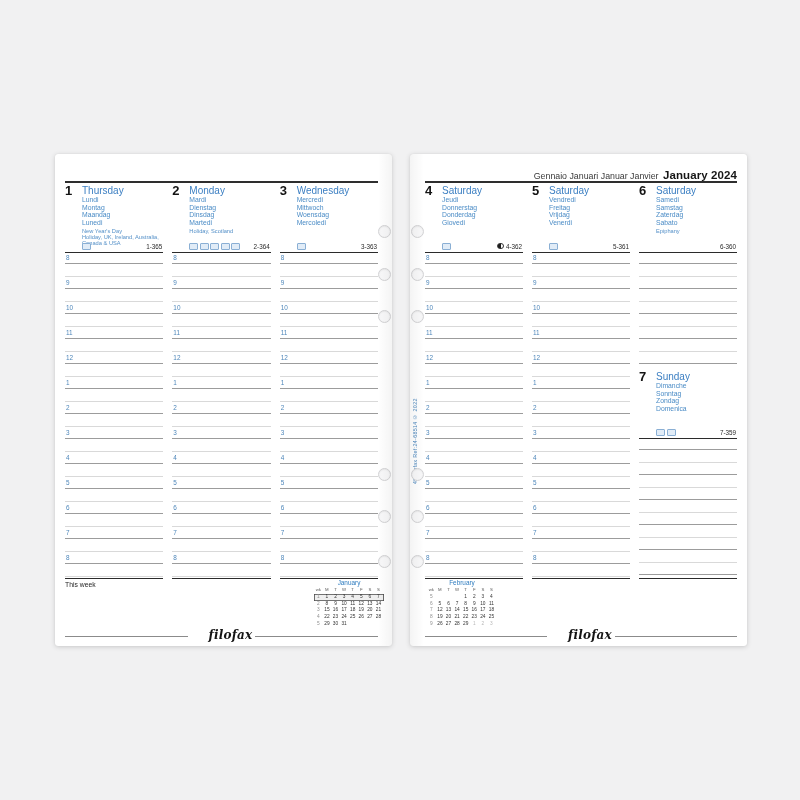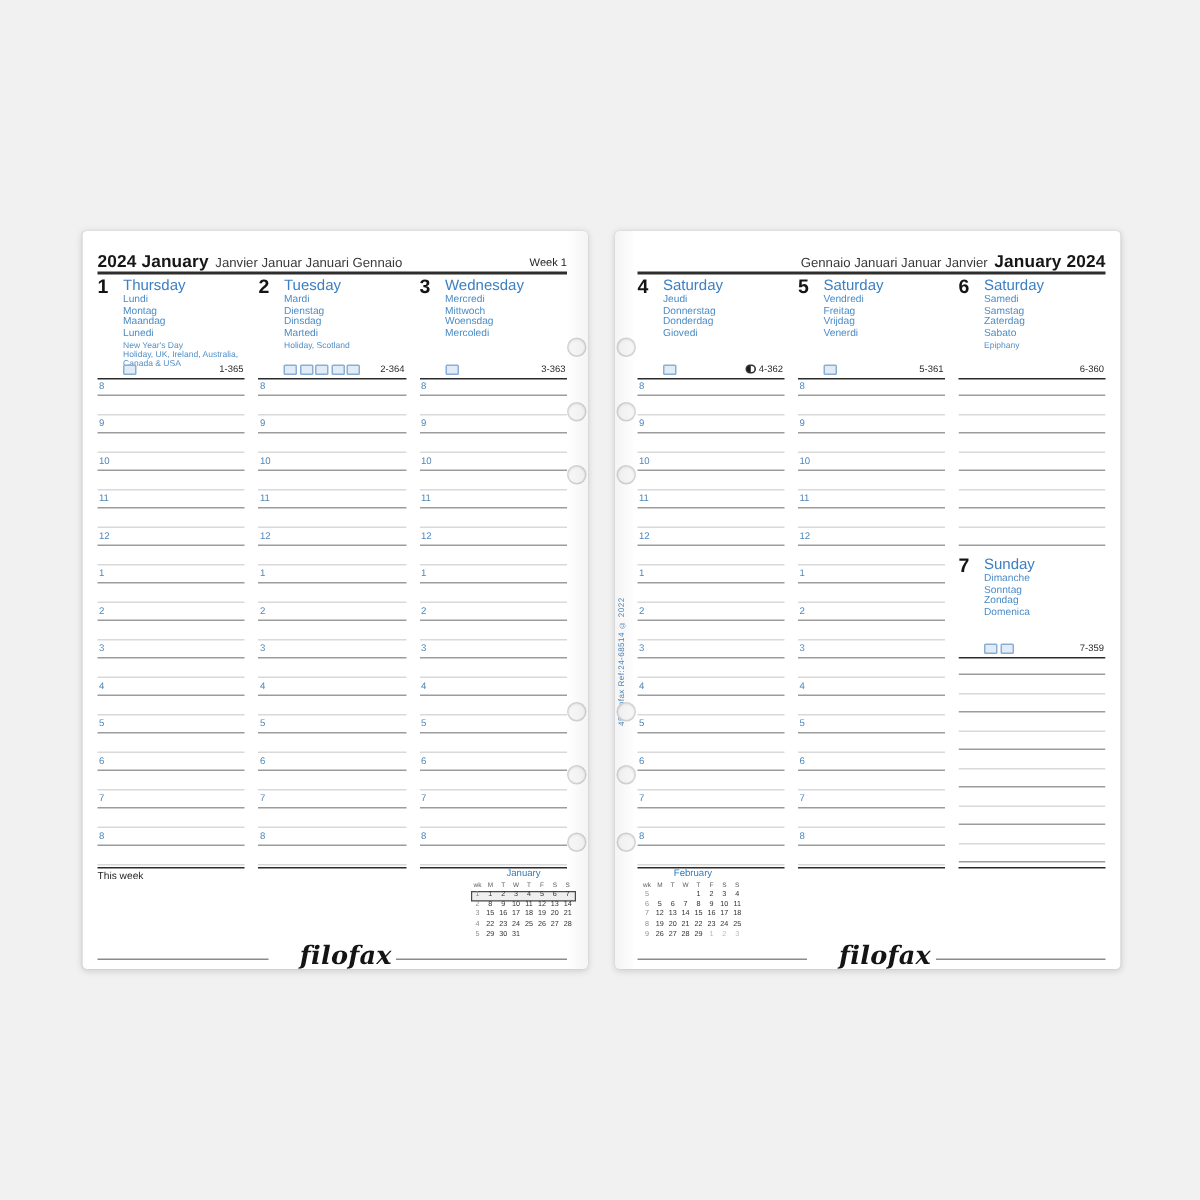--- a/index.html
+++ b/index.html
@@ -55,39 +55,34 @@
   .minical-row{display:flex;height:6.8px;}
   .mc-cell{width:8.6px;text-align:center;font-size:4.8px;line-height:6.8px;color:#333;flex:none;}
   .mc-cell.wk{color:#909090;}
   .mc-head .mc-cell{color:#5a5a5a;font-size:4.3px;}
   .minical-row.current{box-shadow:inset 0 0 0 .8px #4a4a4a;background:#efefef;}
   .mc-cell.muted{color:#b8b8b8;}
 
   .logo-row{position:absolute;top:475px;left:10px;right:14px;display:flex;align-items:center;gap:3px;}
   .page.right .logo-row{left:15px;right:10px;}
   .logo-line{flex:1;height:1px;background:#8b8b8b;}
-  .logo{font-family:"DejaVu Serif",serif;font-style:italic;font-weight:bold;font-size:17px;color:#141414;
+  .logo{font-family:"DejaVu Serif",serif;font-style:italic;font-weight:bold;font-size:12px;color:#141414;
         letter-spacing:.2px;transform:translateY(-1.5px);margin-left:18px;}
 
   .hole{position:absolute;width:11px;height:11px;border-radius:50%;border:1.2px solid #d3d3d5;background:#f8f8f9;
         box-shadow:inset 0 .5px 1.5px rgba(0,0,0,.09);}
   .page.left .hole{right:1px;} .page.right .hole{left:1px;}
 
   .spine{position:absolute;left:2px;top:180px;height:150px;writing-mode:vertical-rl;transform:rotate(180deg);
          font-size:5.4px;color:#4c87bd;letter-spacing:.3px;white-space:nowrap;}
 </style>
 </head>
 <body>
 
 <div class="page left">
-  <div class="page-header">
-    <span class="ph-bold">2024 January</span>
-    <span class="ph-rest">Janvier Januar Januari Gennaio</span>
-    <span class="ph-week">Week 1</span>
-  </div>
   <div class="header-rule"></div>
   <div class="cols" id="left-cols">
       <div class="day-col">
         <div class="day-header">
           <div class="day-top">
             <span class="day-num">1</span>
             <div class="day-names">
               <div class="day-name">Thursday</div>
               <div class="day-lang">Lundi</div>
               <div class="day-lang">Montag</div>
@@ -173,21 +168,21 @@
             <span class="hline hour"></span>
             <span class="hline half"></span>
           </div>
         </div>
       </div>
       <div class="day-col">
         <div class="day-header">
           <div class="day-top">
             <span class="day-num">2</span>
             <div class="day-names">
-              <div class="day-name">Tuesday</div>
+              <div class="day-name">Monday</div>
               <div class="day-lang">Mardi</div>
               <div class="day-lang">Dienstag</div>
               <div class="day-lang">Dinsdag</div>
               <div class="day-lang">Martedi</div>
               <div class="holiday-wrap">
                 <div class="day-holiday">Holiday, Scotland</div>
               </div>
             </div>
           </div>
           <div class="badges">

